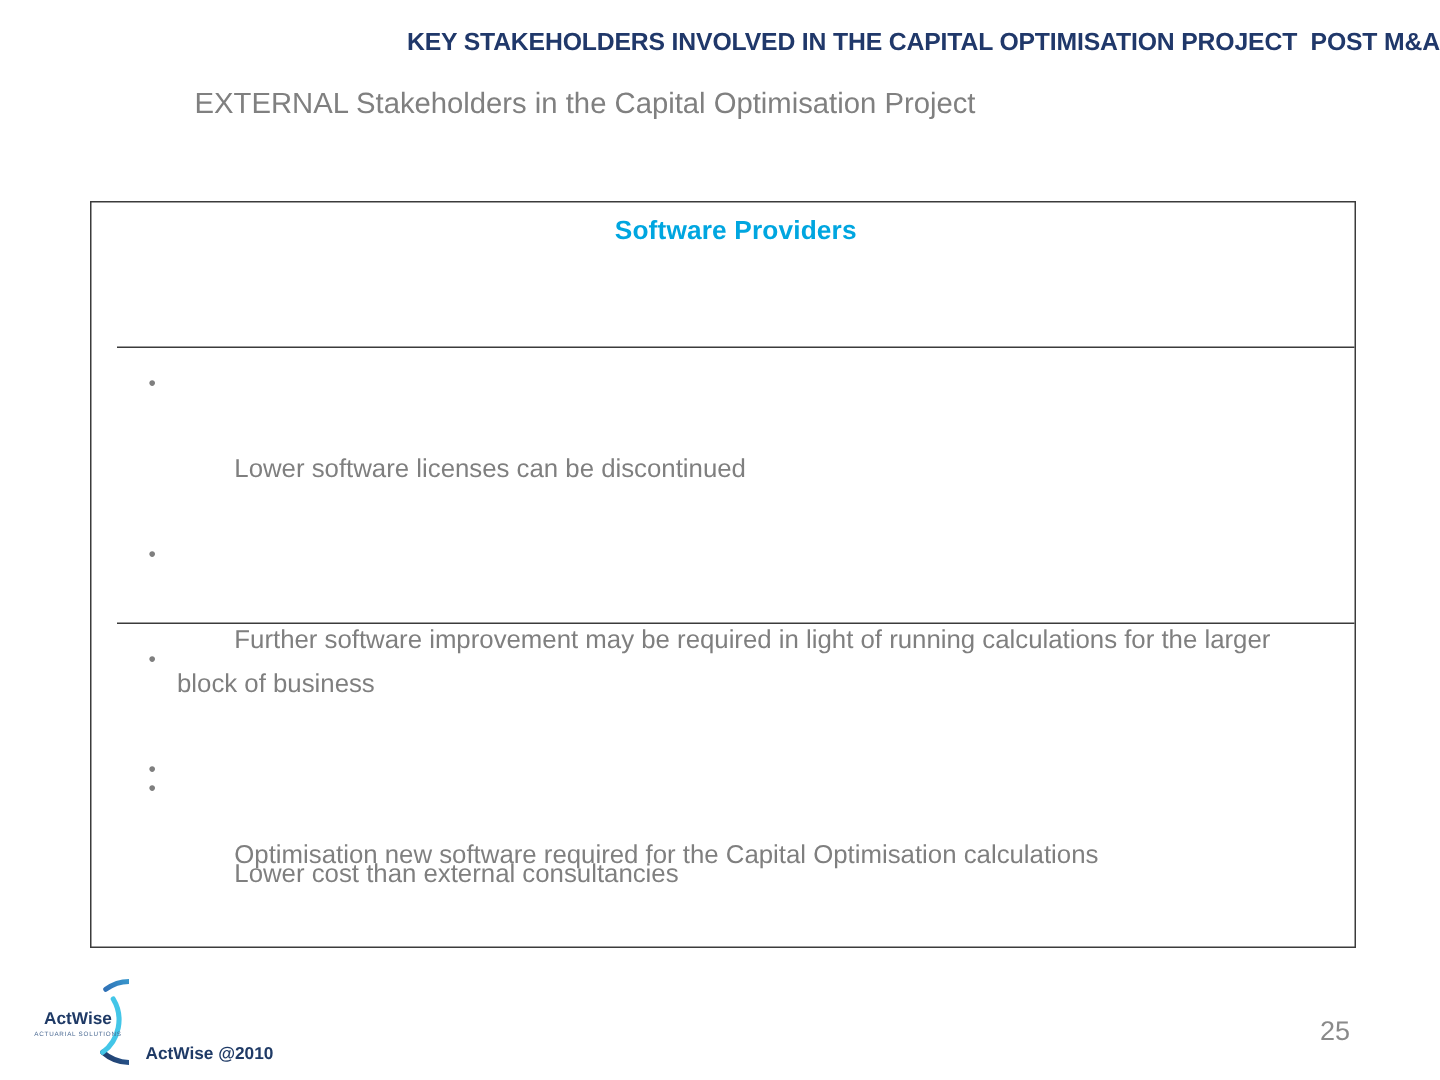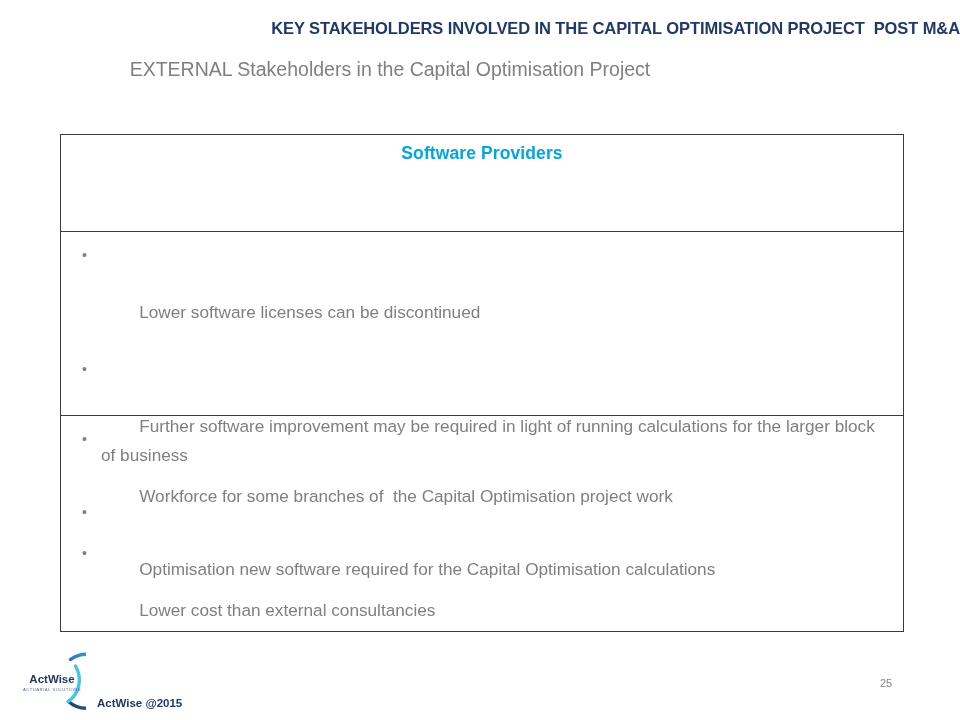--- a/index.html
+++ b/index.html
@@ -44,20 +44,21 @@
   
   .stakeholder-table {
     position: absolute;
     left: 60px;
     top: 134px;
     width: 844px;
     height: 498px;
     border: 1.6px solid #3b3b3b;
     box-sizing: border-box;
     background: #ffffff;
+    padding-left: 17px;
   }
   .tbl-row {
     box-sizing: border-box;
     width: 100%;
     position: relative;
   }
   .row-header {
     height: 97px;
     border-bottom: 1.6px solid #3b3b3b;
   }
@@ -122,21 +123,21 @@
     font-size: 11.5px;
     font-weight: bold;
     line-height: 15px;
     color: #1f3a66;
     white-space: pre;
   }
   .page-number {
     position: absolute;
     left: 880px;
     top: 677px;
-    font-size: 11px;
+    font-size: 18px;
     color: #8a8a8a;
   }
 </style>
 </head>
 <body>
 
 <div class="slide-title">KEY STAKEHOLDERS INVOLVED IN THE CAPITAL OPTIMISATION PROJECT  POST M&amp;A</div>
 
 <div class="slide-subtitle">EXTERNAL Stakeholders in the Capital Optimisation Project</div>
 
@@ -161,21 +162,20 @@
         <span>Optimisation new software required for the Capital Optimisation calculations</span>
       </li>
     </ul>
   </div>
 
 
   <div class="tbl-row row-body last">
     <ul class="bullet-list">
       <li class="bullet-item">
         <span class="bullet-dot">•</span>
-        <span>Workforce for some branches of  the Capital Optimisation project work</span>
       </li>
       <li class="bullet-item">
         <span class="bullet-dot">•</span>
         <span>Lower cost than external consultancies</span>
       </li>
     </ul>
   </div>
 
 </div>
 
@@ -190,17 +190,17 @@
     </defs>
 
     <path d="M 52.5 13.5 A 27 27 0 1 1 50.5 55.5" fill="none" stroke="url(#ringGrad)" stroke-width="3.4" stroke-linecap="round"></path>
     <path d="M 57.5 20.0 A 27 27 0 0 1 50.5 55.5" fill="none" stroke="#43c6e8" stroke-width="3.4" stroke-linecap="round"></path>
     <text x="34" y="36.5" text-anchor="middle" font-family="Liberation Sans, sans-serif" font-size="11.5" font-weight="bold" fill="#1f3a66">ActWise</text>
     <text x="34" y="44.5" text-anchor="middle" font-family="Liberation Sans, sans-serif" font-size="4.2" letter-spacing="0.5" fill="#4b6a93">ACTUARIAL SOLUTIONS</text>
   </svg>
 </div>
 
 <div class="footer-credit">
-  <div>ActWise @2015</div>
+  <div>ActWise @2010</div>
   
 </div>
 
 <div class="page-number">25</div>
 
 </body></html>

